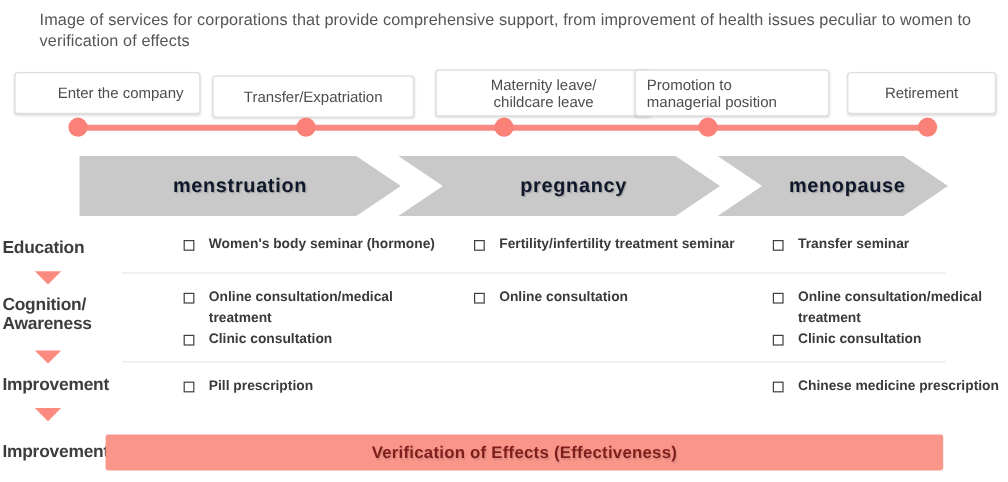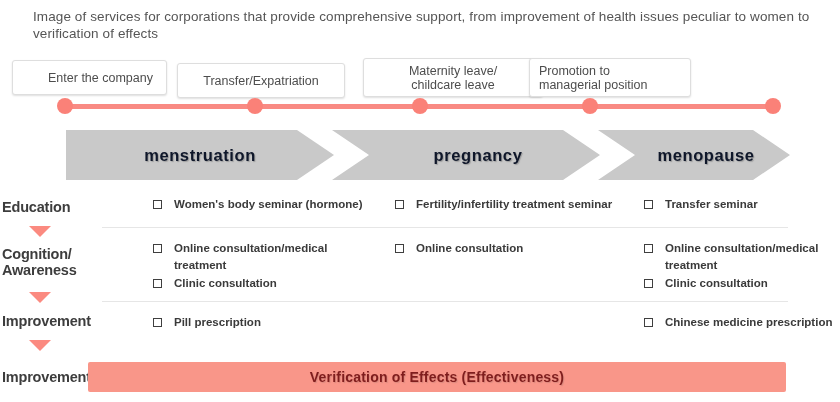--- a/index.html
+++ b/index.html
@@ -195,20 +195,23 @@
     <span>Transfer/Expatriation</span>
   </div>
   <div class="milestone" style="left:363px; top:58px; width:180px; height:39px; white-space:pre-line;">
     <span>Maternity leave/
 childcare leave</span>
   </div>
   <div class="milestone left-align" style="left:529px; top:58px; width:162px; height:39px; white-space:pre-line;">
     <span>Promotion to
 managerial position</span>
   </div>
+  <div class="milestone" style="left:706px; top:60px; width:124px; height:35px;">
+    <span>Retirement</span>
+  </div>
 
   <div class="timeline-line" style="left:65px; top:104px; width:715px;"></div>
   <div class="timeline-dot" style="left:57px; top:98px;"></div>
   <div class="timeline-dot" style="left:247px; top:98px;"></div>
   <div class="timeline-dot" style="left:412px; top:98px;"></div>
   <div class="timeline-dot" style="left:582px; top:98px;"></div>
   <div class="timeline-dot" style="left:765px; top:98px;"></div>
 
   <div class="chevron ch1">
     <span>menstruation</span>

